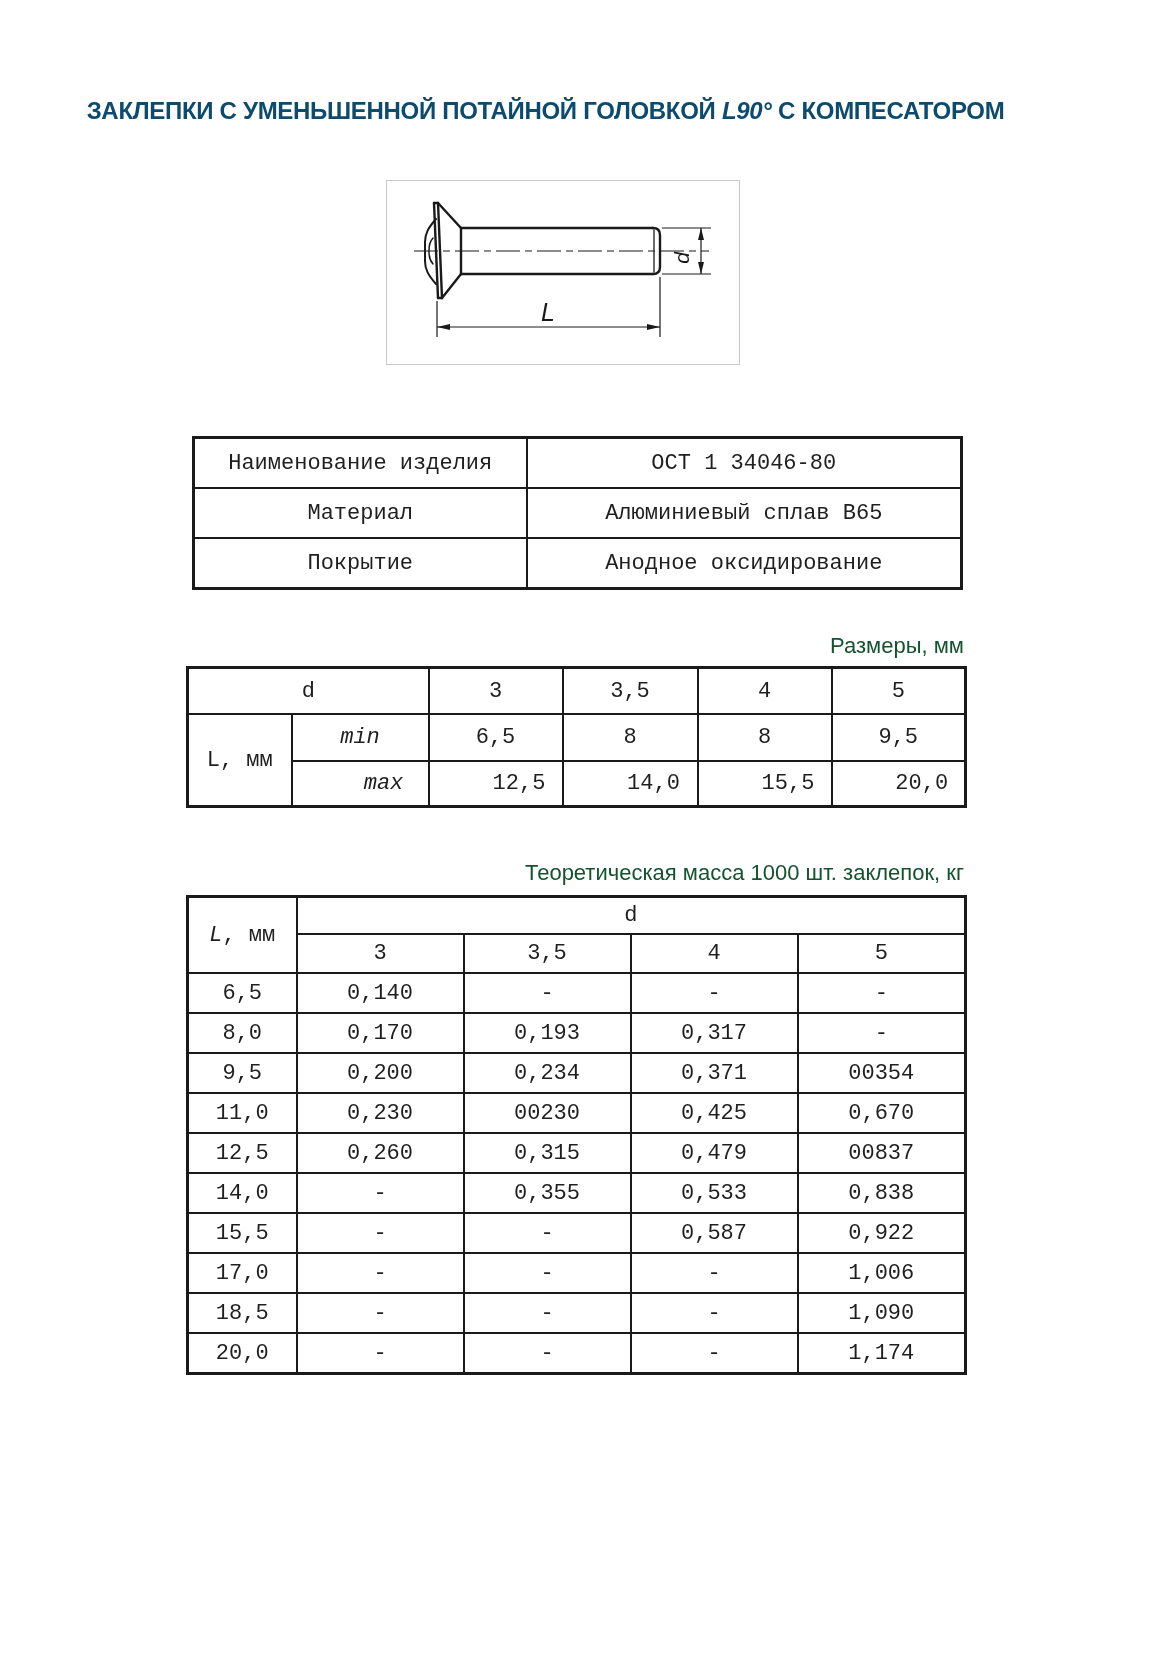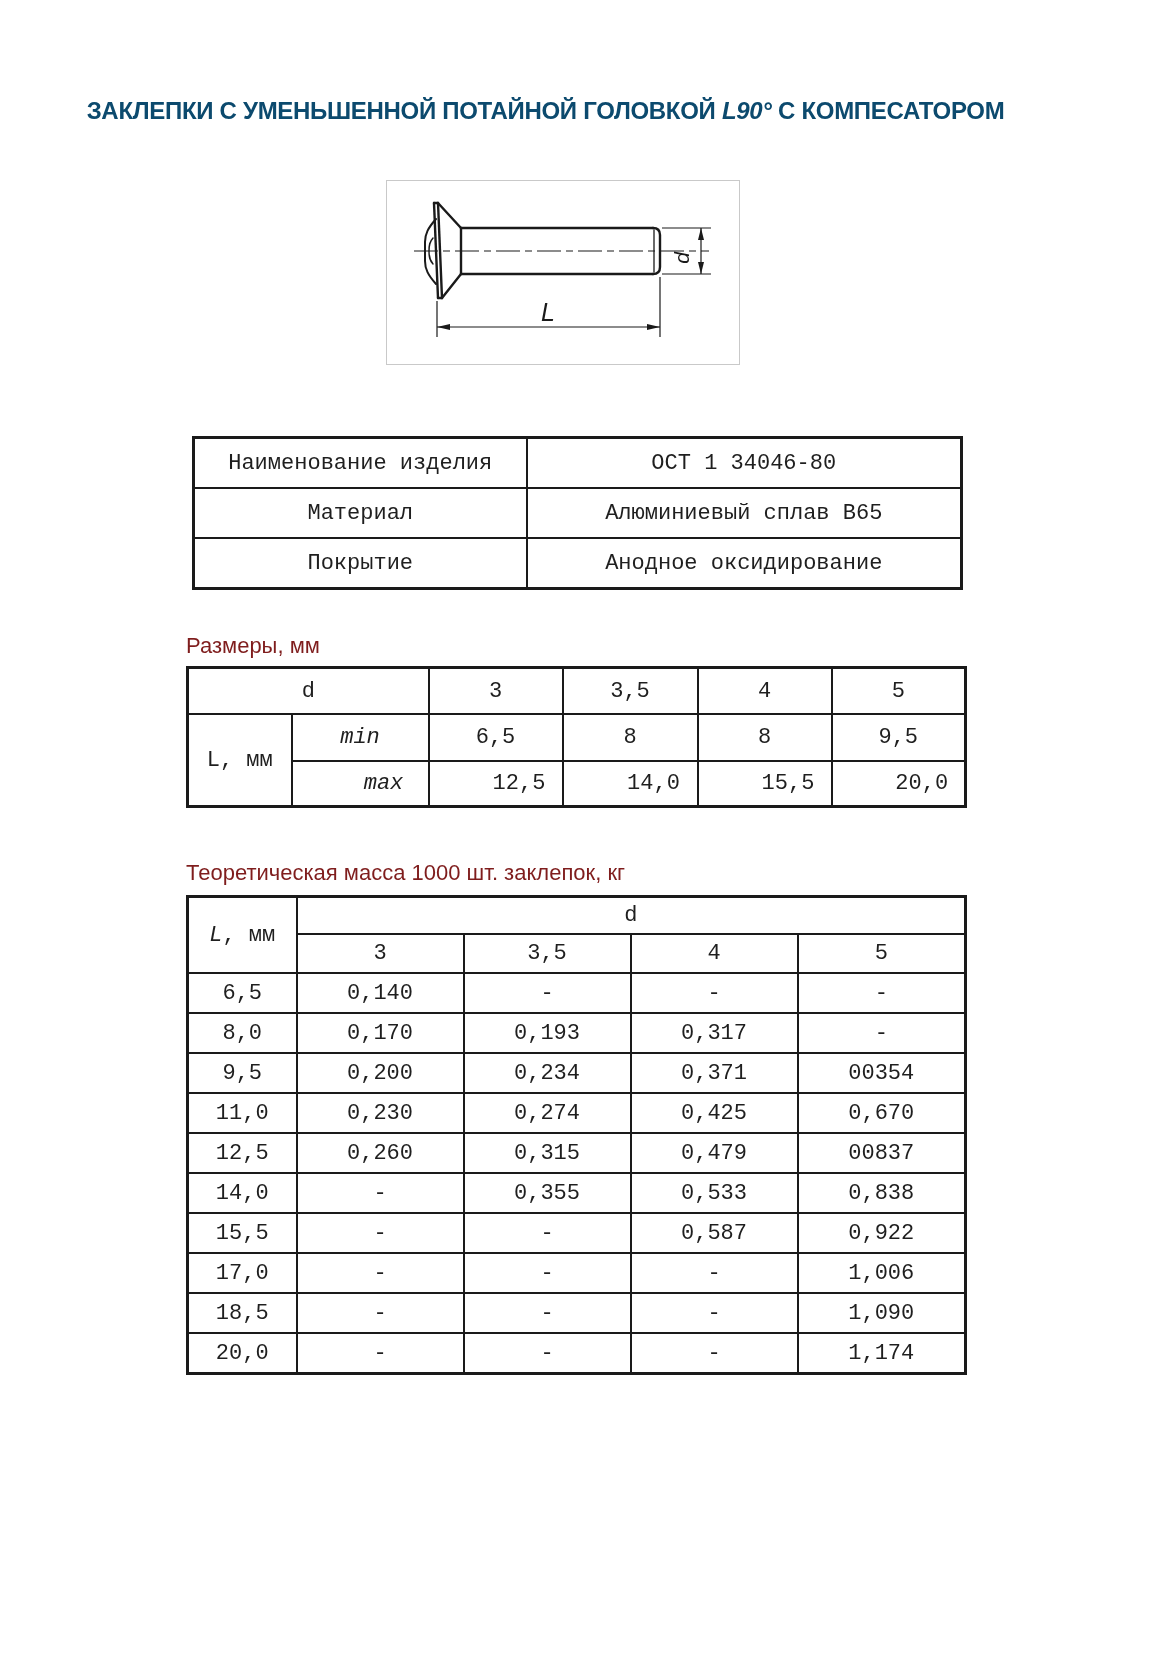--- a/index.html
+++ b/index.html
@@ -21,22 +21,22 @@
 
   table { border-collapse:collapse; position:absolute; table-layout:fixed; background:#ffffff;font-family:Liberation Mono, monospace; }
   td {
     border:2px solid #1a1a1a; text-align:center; vertical-align:middle;
     font-size:22px; padding:0; color:#1f1f1f; overflow:hidden; white-space:nowrap;
   }
   .info-table { left:192px; top:436px; width:768px; border:3px solid #1a1a1a; }
   .info-table td { height:48px; }
 
   .section-title {
-    position:absolute; left:186px; width:778px; text-align:left;
-    font-size:22px; color:#7f1d1d;
+    position:absolute; left:186px; width:778px; text-align:right;
+    font-size:22px; color:#14532d;
   }
   .dim-title  { top:633px; }
   .mass-title { top:860px; }
 
   .dim-table  { left:186px; top:666px; width:778px; border:3px solid #1a1a1a; }
   .dim-table  tr.r1 td { height:44px; }
   .dim-table  tr.r2 td { height:45px; }
   .dim-table  tr.r3 td { height:43px;padding-left:47px; }
 
   .mass-table { left:186px; top:895px; width:778px; border:3px solid #1a1a1a; }
@@ -197,21 +197,21 @@
     <tr class="dr">
       <td>9,5</td>
       <td>0,200</td>
       <td>0,234</td>
       <td>0,371</td>
       <td>00354</td>
     </tr>
     <tr class="dr">
       <td>11,0</td>
       <td>0,230</td>
-      <td>0,274</td>
+      <td>00230</td>
       <td>0,425</td>
       <td>0,670</td>
     </tr>
     <tr class="dr">
       <td>12,5</td>
       <td>0,260</td>
       <td>0,315</td>
       <td>0,479</td>
       <td>00837</td>
     </tr>

